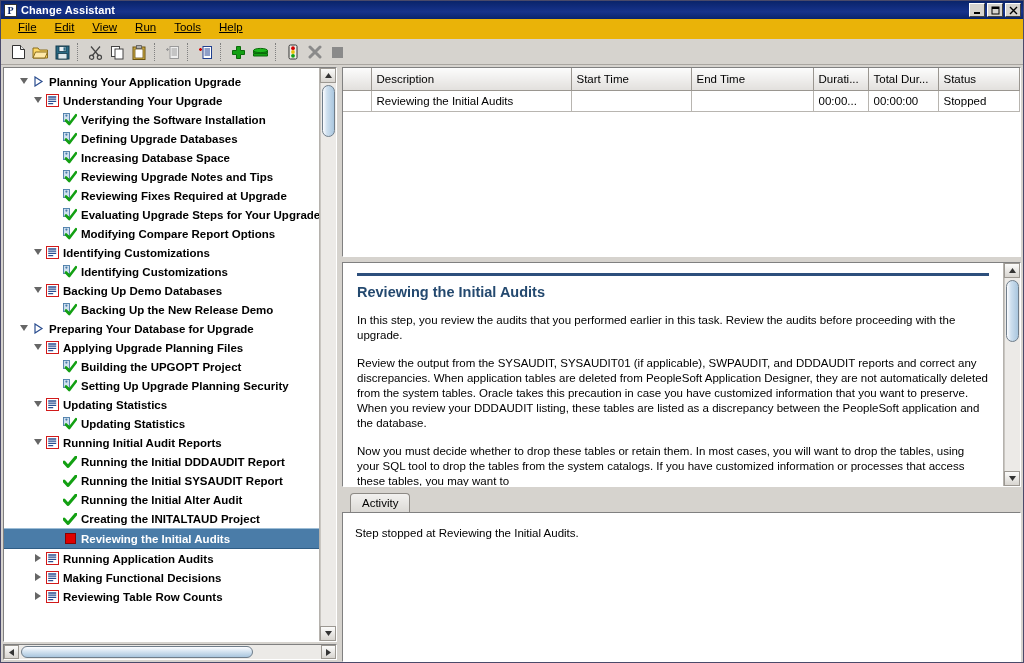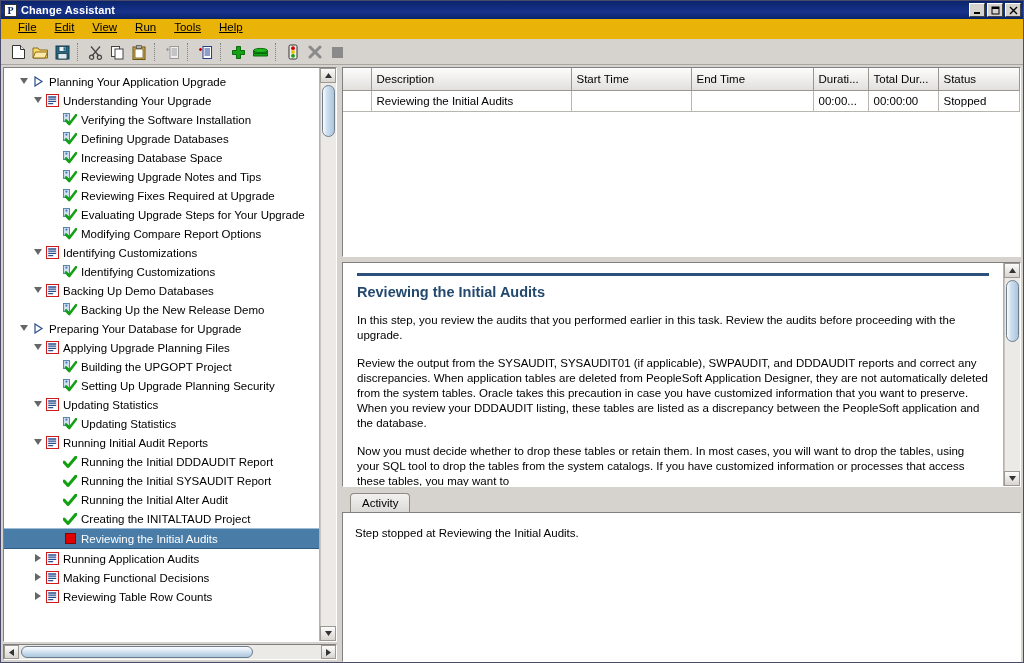--- a/index.html
+++ b/index.html
@@ -41,21 +41,21 @@
   .tb-sep{width:2px;height:18px;border-left:1px dotted #808080;margin:0 4px;}
 
   
   .main{flex:1 1 auto;display:flex;min-height:0;padding:2px 2px 0 2px;box-sizing:border-box;}
 
   
   .leftpane{width:334px;display:flex;flex-direction:column;flex:0 0 auto;box-sizing:border-box;}
   .tree-outer{flex:1 1 auto;display:flex;min-height:0;
               border:1px solid; border-color:#808080 #ffffff #ffffff #808080;background:#fff;}
   .tree-scroll{flex:1 1 auto;overflow:hidden;position:relative;background:#fff;}
-  .tree{padding:4px 0 0 0;}
+  .tree{padding:4px 0 0 0;font-weight:bold;}
   .tnode{display:flex;align-items:center;height:19px;white-space:nowrap;font-size:11.5px;color:#000;}
   .tnode.sel{background:#4a7ca8;color:#fff;border-top:1px solid #9dbdd6;border-bottom:1px solid #2f5d85;}
   .twist{width:12px;text-align:center;flex:0 0 12px;color:#555;font-size:8px;line-height:1;}
   .ticon{width:16px;flex:0 0 16px;display:flex;align-items:center;justify-content:center;}
   .tlabel{padding-left:3px;}
 
   
   .d0{padding-left:14px}.d1{padding-left:28px}.d2{padding-left:46px}
 
   

